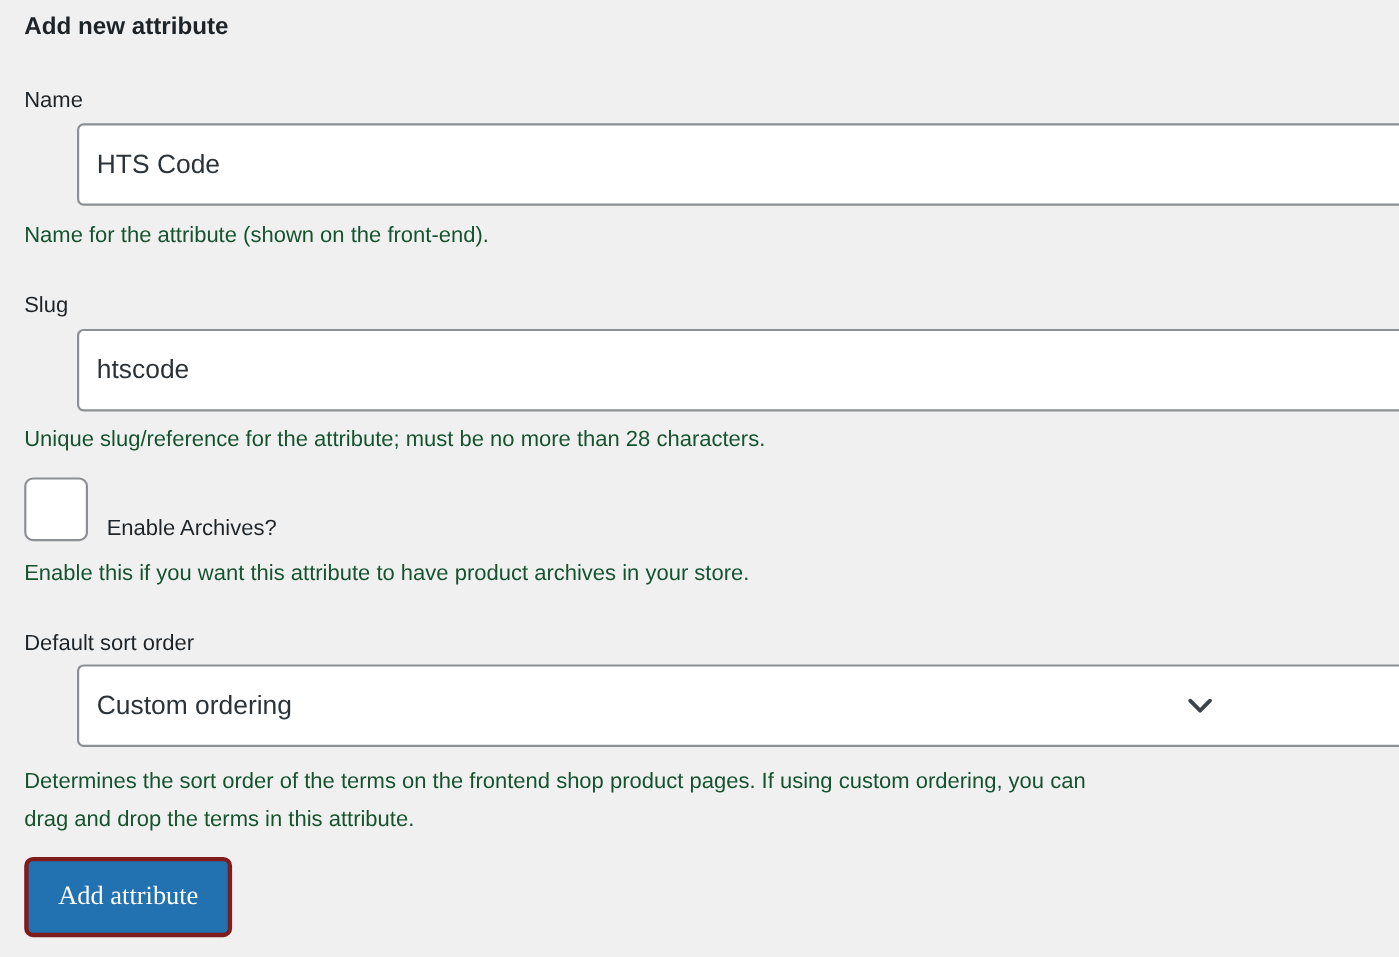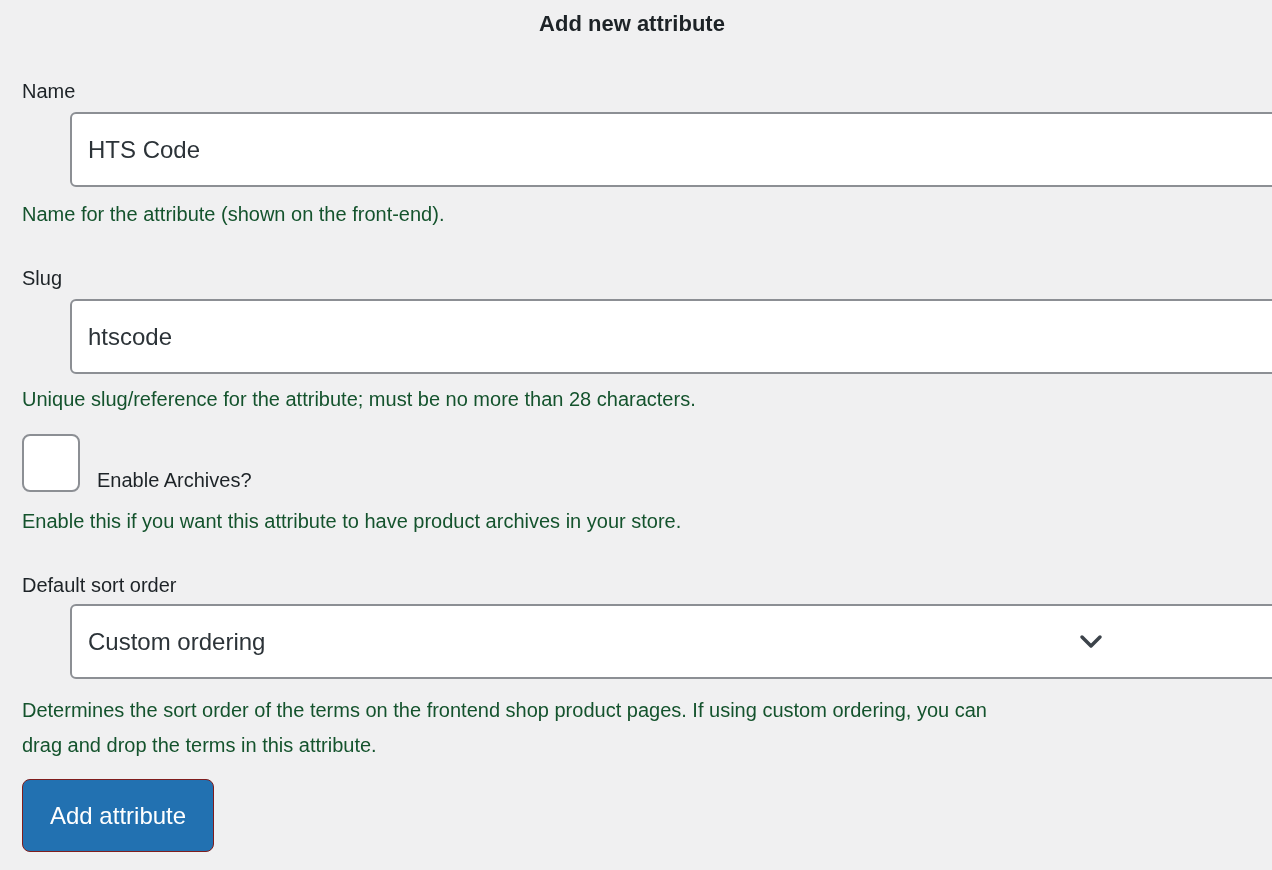--- a/index.html
+++ b/index.html
@@ -15,21 +15,20 @@
   }
   .form-wrap {
     padding: 10px 30px 0 22px;
     width: 1272px;
   }
   .form-title {
     font-size: 22px;
     line-height: 28px;
     font-weight: bold;
     color: #1d2327;
-    text-align: center;
   }
   .field-label {
     display: block;
     font-size: 20px;
     line-height: 26px;
     color: #1d2327;
     margin-bottom: 8px;
   }
   .text-input, .select-input {
     display: block;
@@ -94,24 +93,24 @@
     right: 22px;
     top: 30px;
     pointer-events: none;
   }
   .submit-row { margin-top: 16px; }
   .submit-button {
     display: inline-block;
     height: 73px;
     padding: 0 27px;
     background: #2271b1;
-    border: 1px solid #7f1d1d;
+    border: 4px solid #7f1d1d;
     border-radius: 8px;
     color: #ffffff;
-    font-family: Liberation Sans, sans-serif;
+    font-family: Liberation Serif, serif;
     font-size: 24px;
     cursor: pointer;
   }
 </style>
 </head>
 <body>
 
 <div class="form-wrap">
 
   <h2 class="form-title">Add new attribute</h2>

